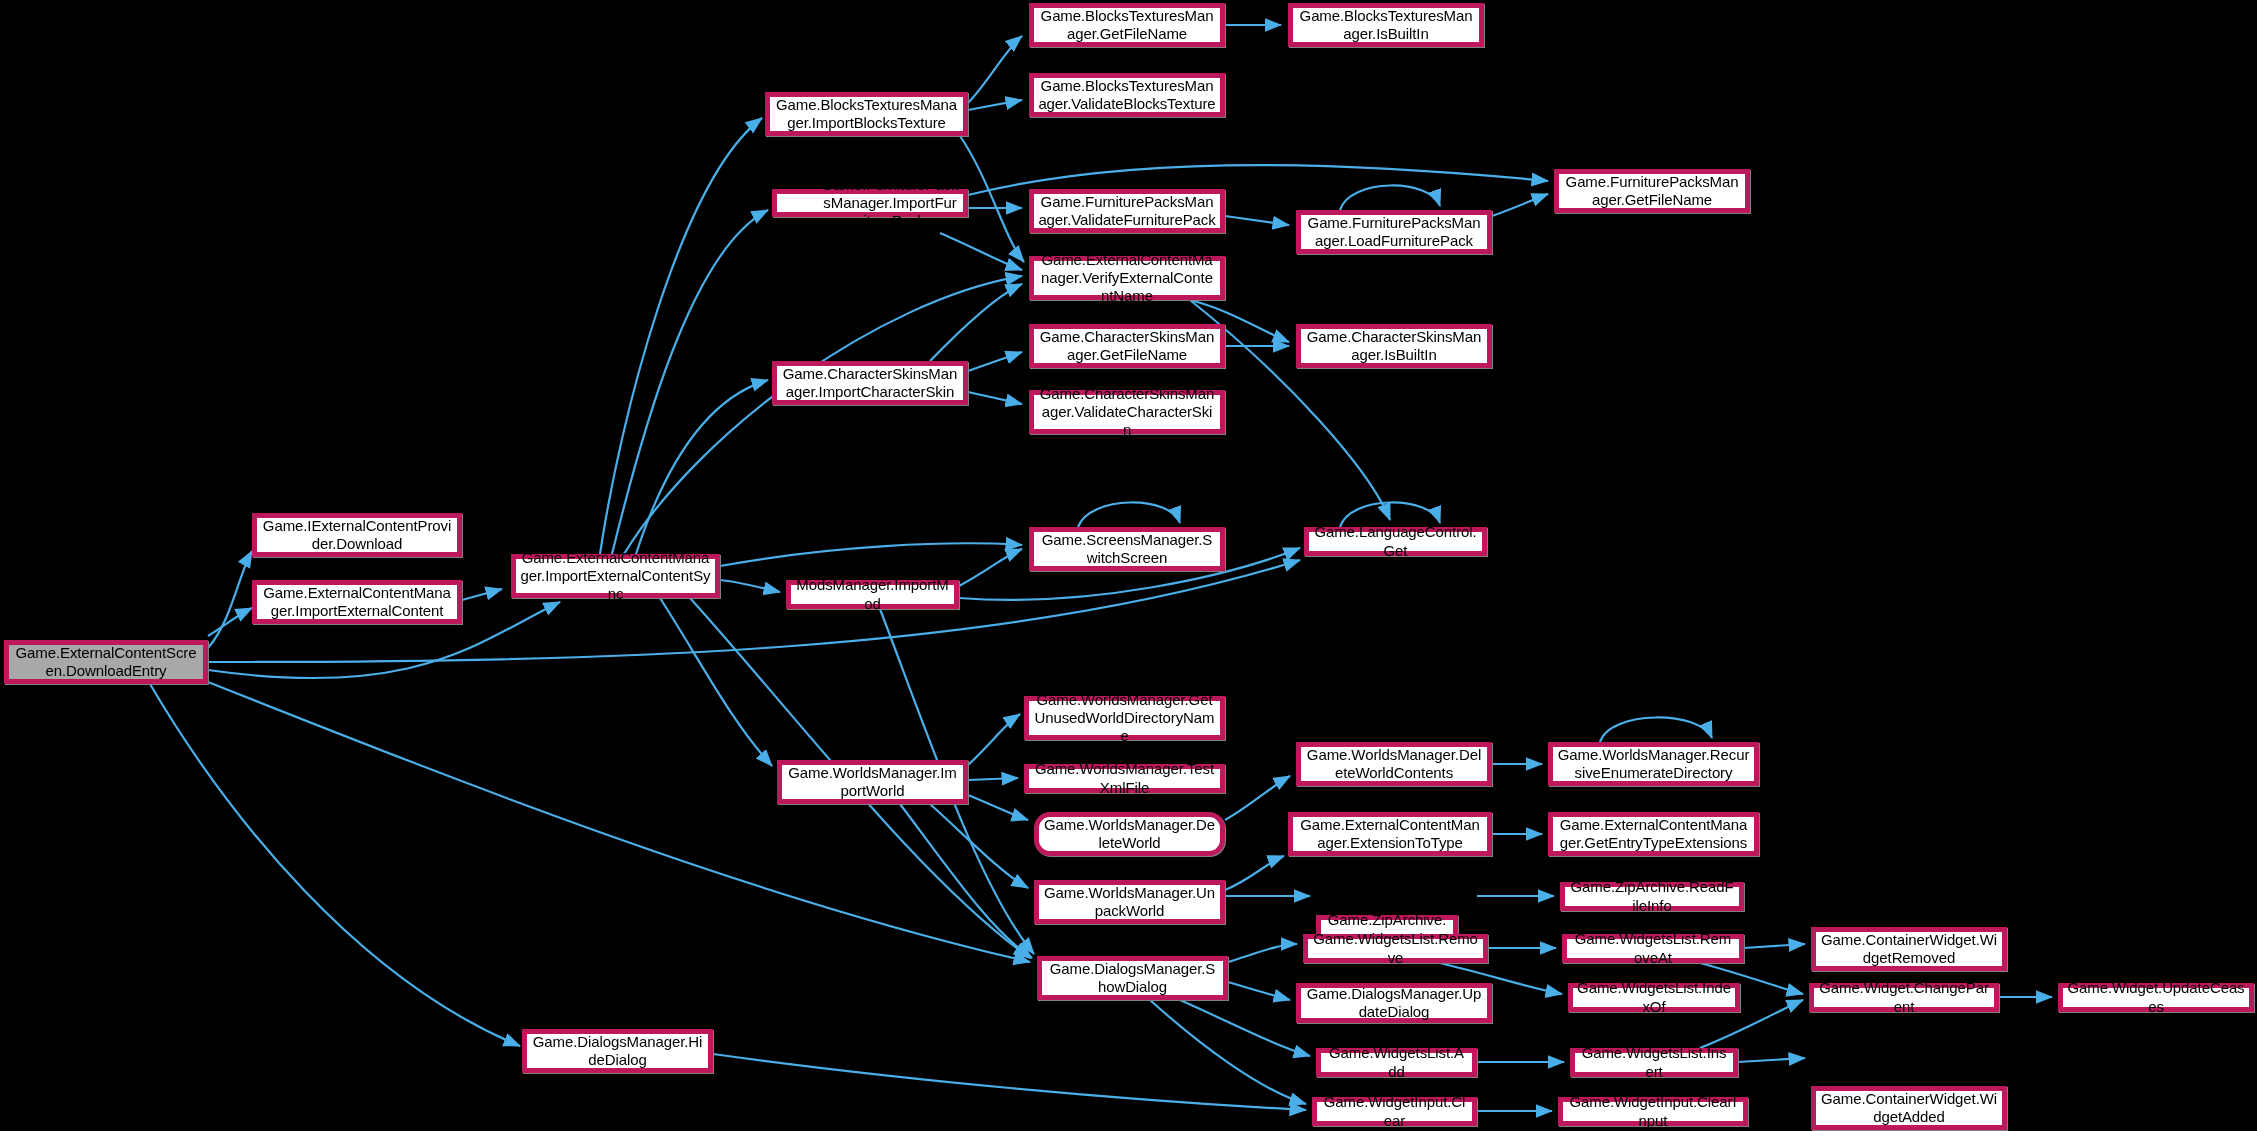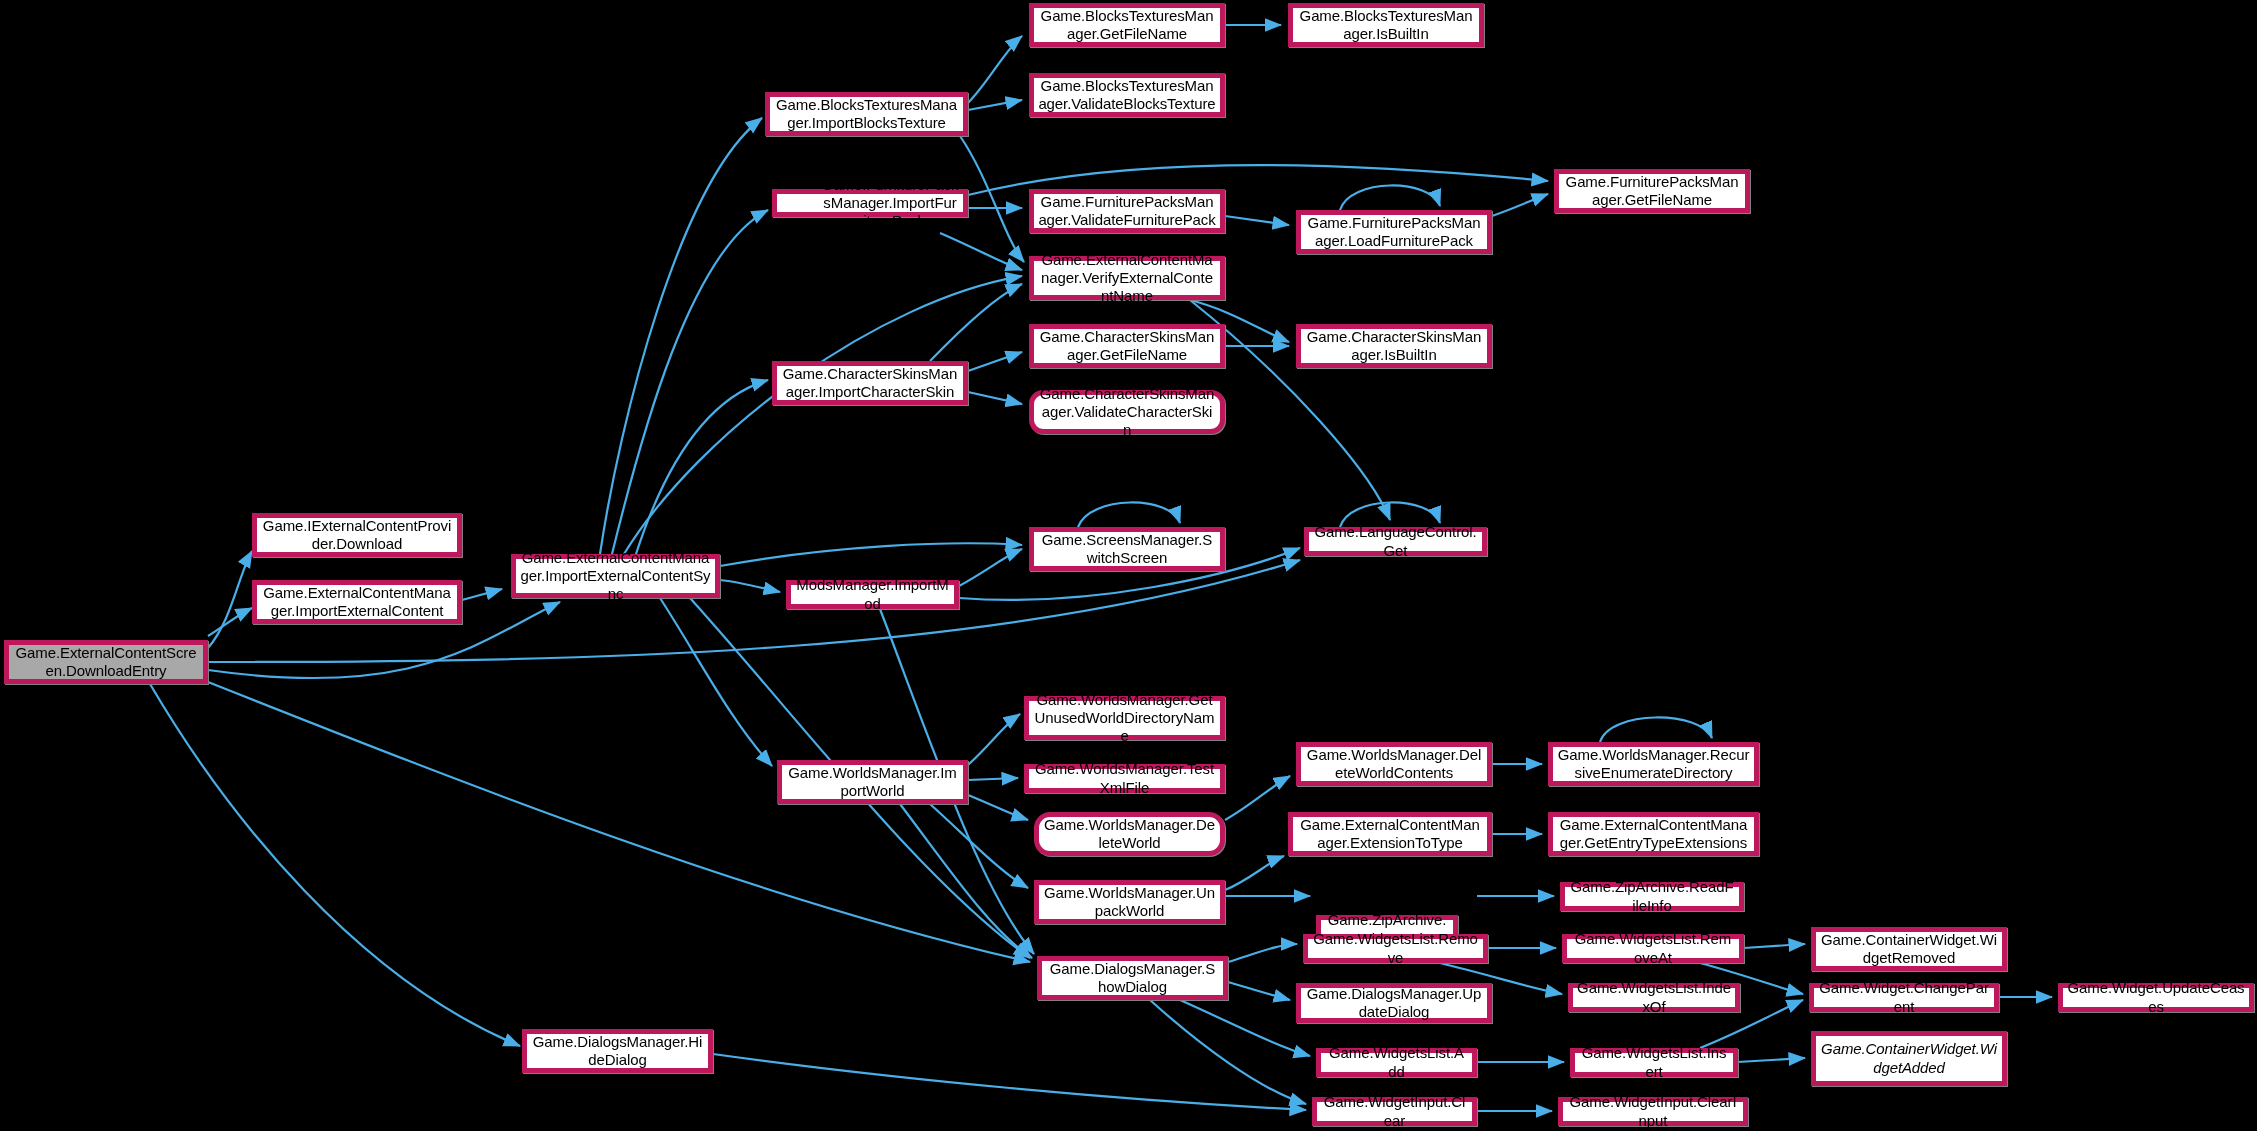--- a/index.html
+++ b/index.html
@@ -128,21 +128,21 @@
       </div>
       <div class="node" style="left: 1029px; top: 256px; width: 196px; height: 44px;">
         <span>Game.ExternalContentManager.VerifyExternalContentName</span>
       </div>
       <div class="node" style="left: 772px; top: 361px; width: 196px; height: 44px;">
         <span>Game.CharacterSkinsManager.ImportCharacterSkin</span>
       </div>
       <div class="node" style="left: 1029px; top: 324px; width: 196px; height: 44px;">
         <span>Game.CharacterSkinsManager.GetFileName</span>
       </div>
-      <div class="node" style="left: 1029px; top: 390px; width: 196px; height: 44px; border-radius: 14px;">
+      <div class="node" style="left: 1029px; top: 390px; width: 196px; height: 44px;">
         <span>Game.CharacterSkinsManager.ValidateCharacterSkin</span>
       </div>
       <div class="node" style="left: 1296px; top: 324px; width: 196px; height: 44px;">
         <span>Game.CharacterSkinsManager.IsBuiltIn</span>
       </div>
       <div class="node" style="left: 1029px; top: 527px; width: 196px; height: 44px;">
         <span>Game.ScreensManager.SwitchScreen</span>
       </div>
       <div class="node" style="left: 1304px; top: 527px; width: 183px; height: 29px;">
         <span>Game.LanguageControl.Get</span>
@@ -212,20 +212,20 @@
       </div>
       <div class="node" style="left: 1558px; top: 1097px; width: 190px; height: 29px;">
         <span>Game.WidgetInput.ClearInput</span>
       </div>
       <div class="node" style="left: 1811px; top: 927px; width: 196px; height: 44px;">
         <span>Game.ContainerWidget.WidgetRemoved</span>
       </div>
       <div class="node" style="left: 1809px; top: 983px; width: 190px; height: 29px;">
         <span>Game.Widget.ChangeParent</span>
       </div>
-      <div class="node" style="left: 1811px; top: 1031px; width: 196px; height: 55px; font-style: italic;">
+      <div class="node" style="left: 1811px; top: 1086px; width: 196px; height: 44px;">
         <span>Game.ContainerWidget.WidgetAdded</span>
       </div>
       <div class="node" style="left: 2058px; top: 983px; width: 196px; height: 29px;">
         <span>Game.Widget.UpdateCeases</span>
       </div>
     </div>
 </div>
 
 </body></html>

